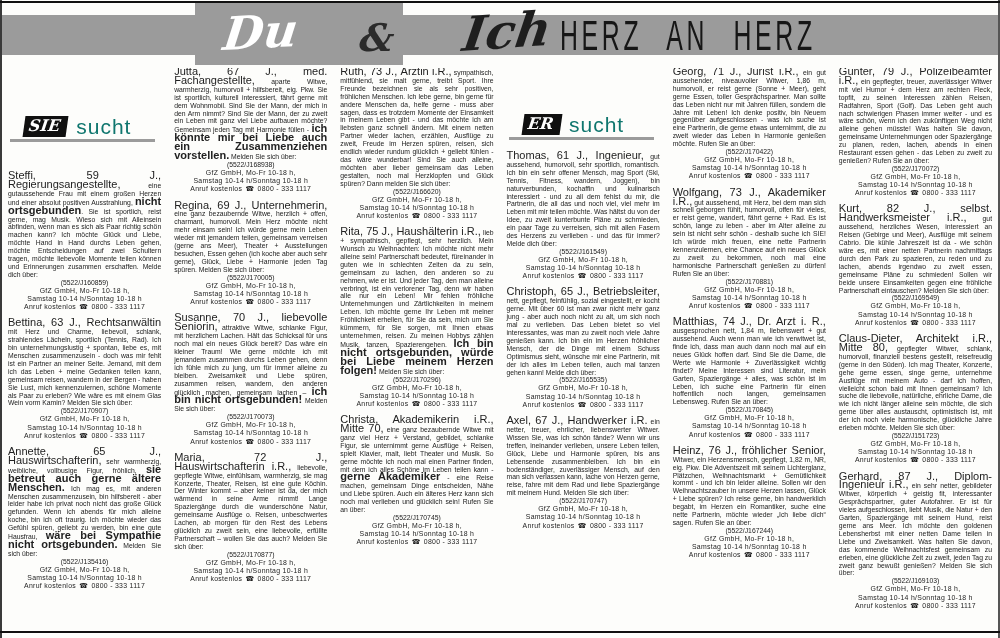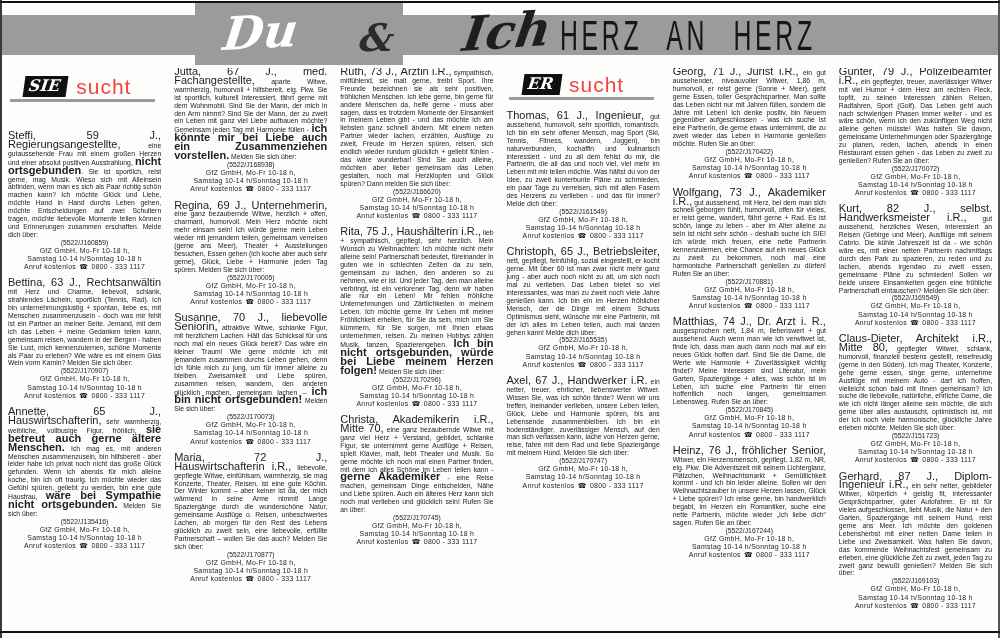--- a/index.html
+++ b/index.html
@@ -63,22 +63,22 @@
   .badge-sie{margin:8px 6px 30px 2px;}
   .badge-er{margin:6px 6px 12px 2px;}
   .badge-box{
     background:#101010;color:#fff;
     font-family:"DejaVu Serif","Liberation Serif",serif;
     font-style:italic;font-weight:bold;
     font-size:16px;line-height:18px;padding:1px 7px 2px 5px;
     transform:skewX(-8deg);
   }
   .badge-sucht{
-    font-size:21px;line-height:21px;color:#ef4444;margin-left:9px;
-    font-weight:400;letter-spacing:1px;
+    font-size:21px;line-height:21px;color:#0f766e;margin-left:9px;
+    font-weight:400;letter-spacing:1px;margin-top:40px;
   }
 
   
   .ad{margin-bottom:8px;}
   .ad-body{
     margin:0;font-size:6.8px;line-height:7.9px;
     text-align:justify;color:#222;
   }
   .ad-title{font-weight:normal;font-size:11px;}
   .ad-body b{font-size:11px;}

